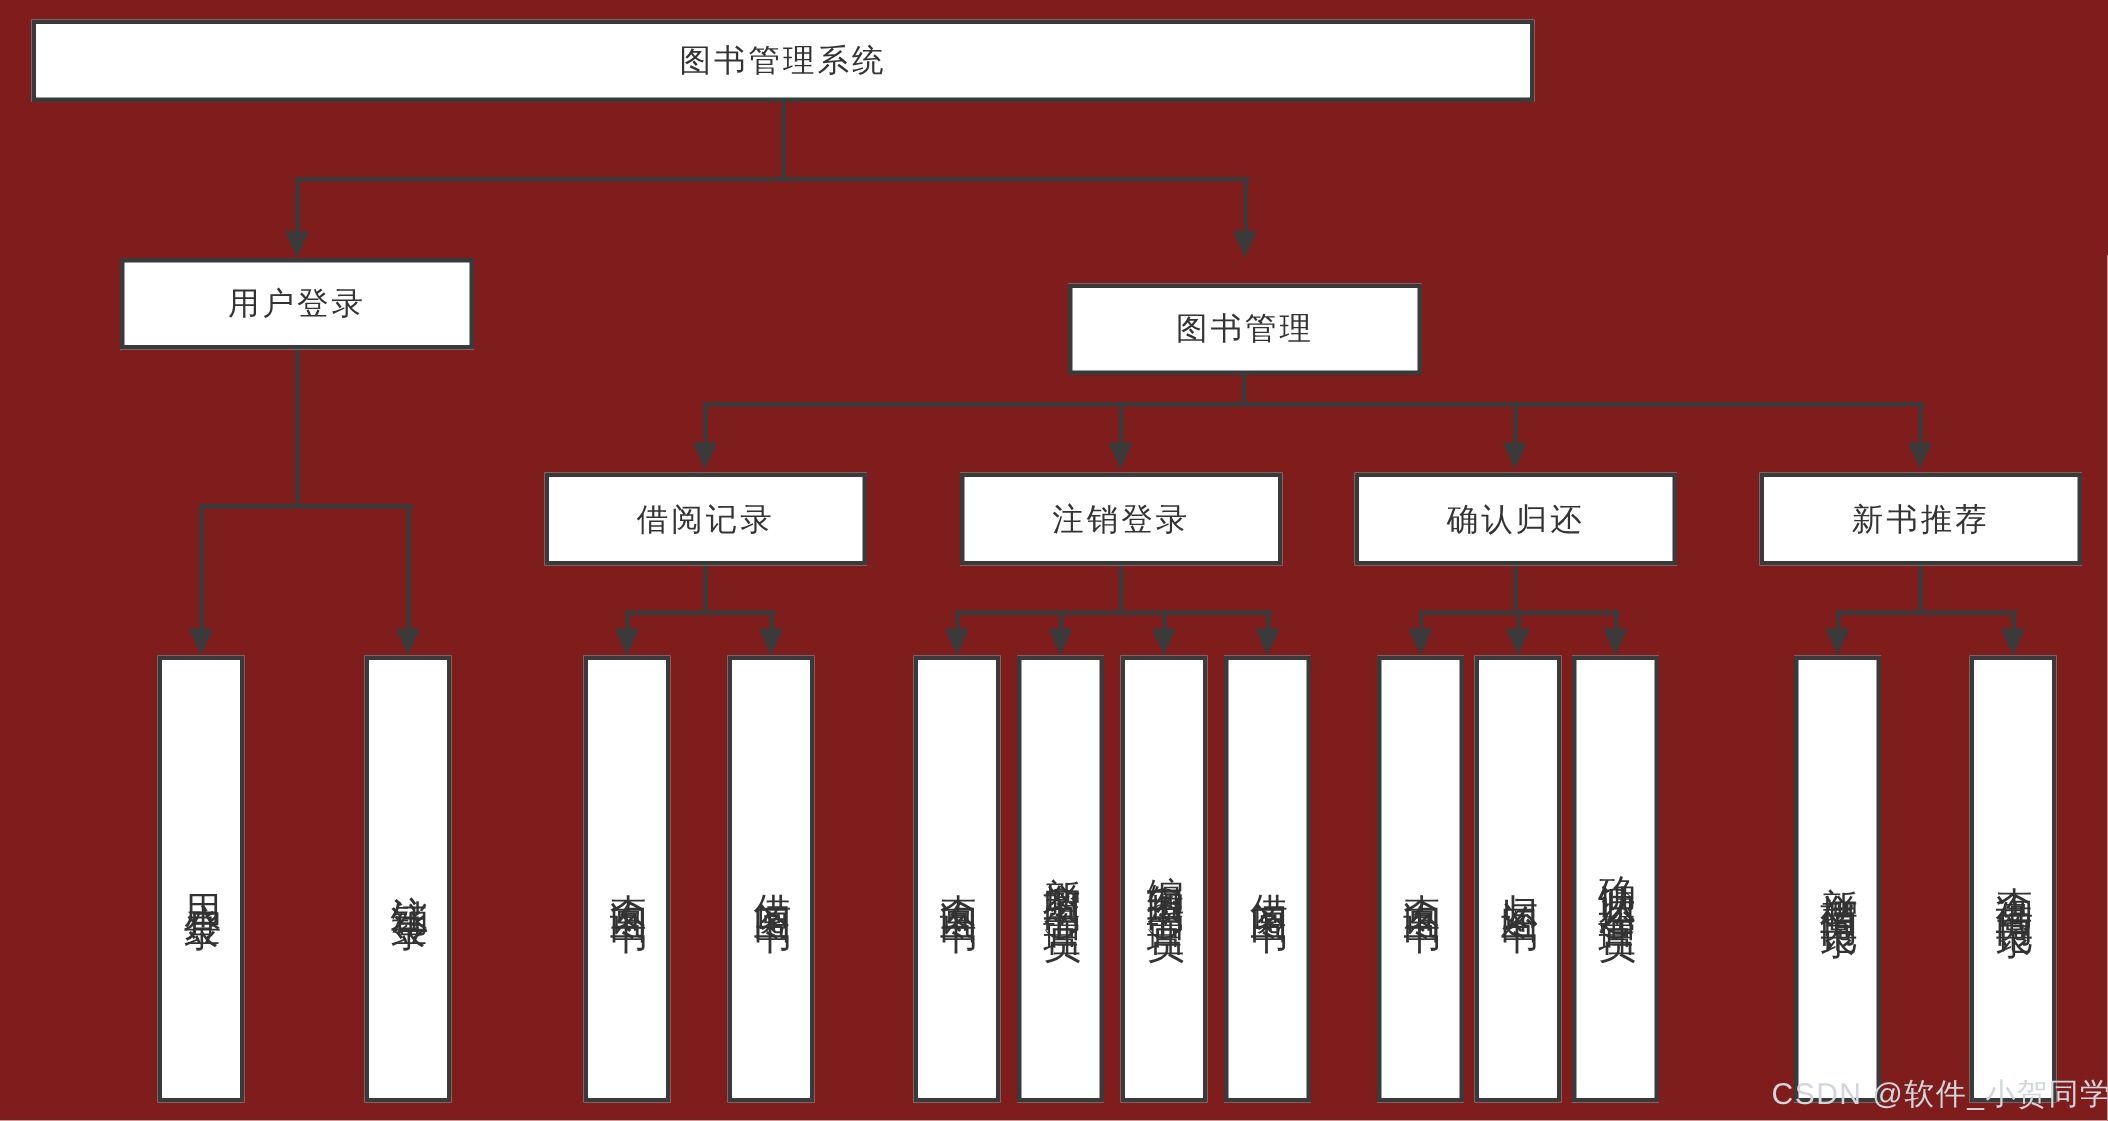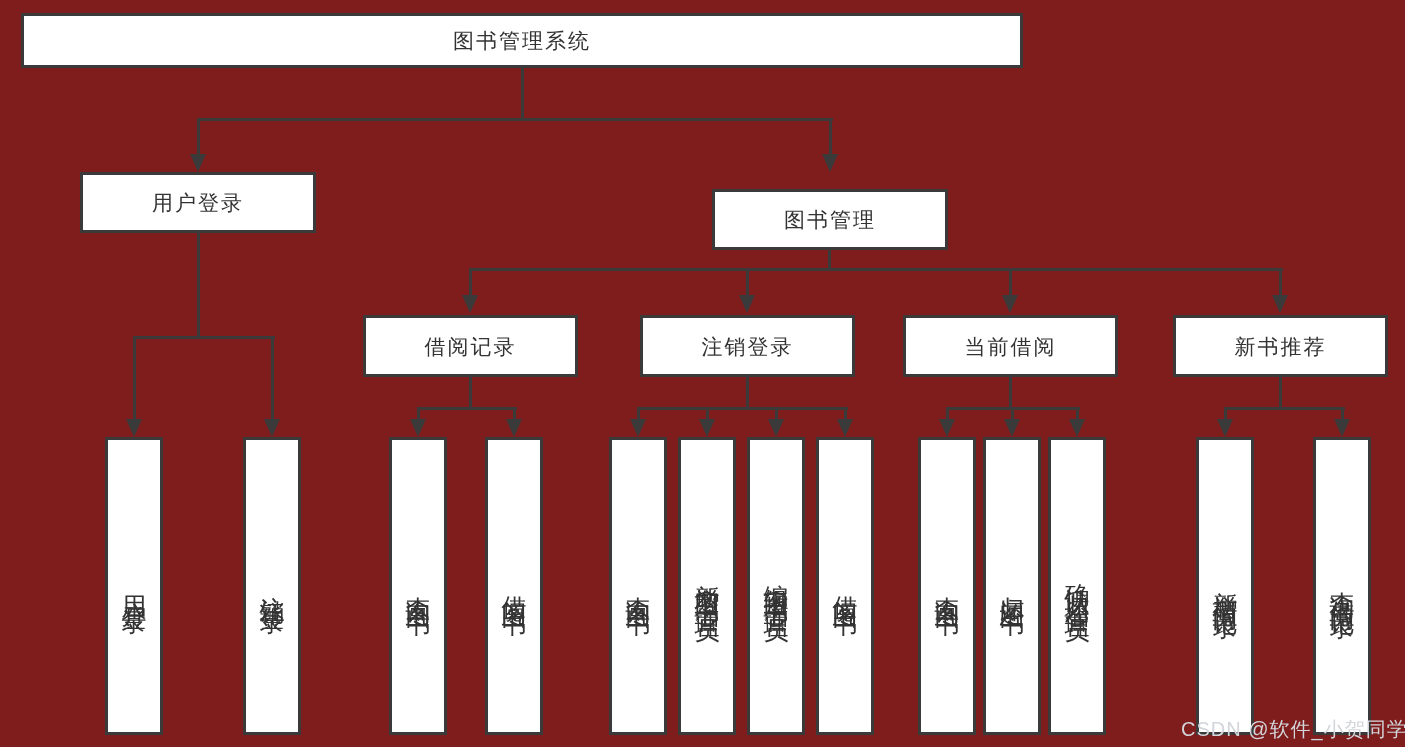--- a/index.html
+++ b/index.html
@@ -46,21 +46,21 @@
     <span class="lbl">图书管理</span>
   </div>
 
   <div class="box h" style="left:363px;top:315px;width:215px;height:62px">
     <span class="lbl">借阅记录</span>
   </div>
   <div class="box h" style="left:640px;top:315px;width:215px;height:62px">
     <span class="lbl">注销登录</span>
   </div>
   <div class="box h" style="left:903px;top:315px;width:215px;height:62px">
-    <span class="lbl">当前借阅</span>
+    <span class="lbl">确认归还</span>
   </div>
   <div class="box h" style="left:1173px;top:315px;width:215px;height:62px">
     <span class="lbl">新书推荐</span>
   </div>
 
   <div class="box v" style="left:105px;top:437px;width:58px;height:298px">
     <span class="lbl">用户登录</span>
   </div>
   <div class="box v" style="left:243px;top:437px;width:58px;height:298px">
     <span class="lbl">注销登录</span>

